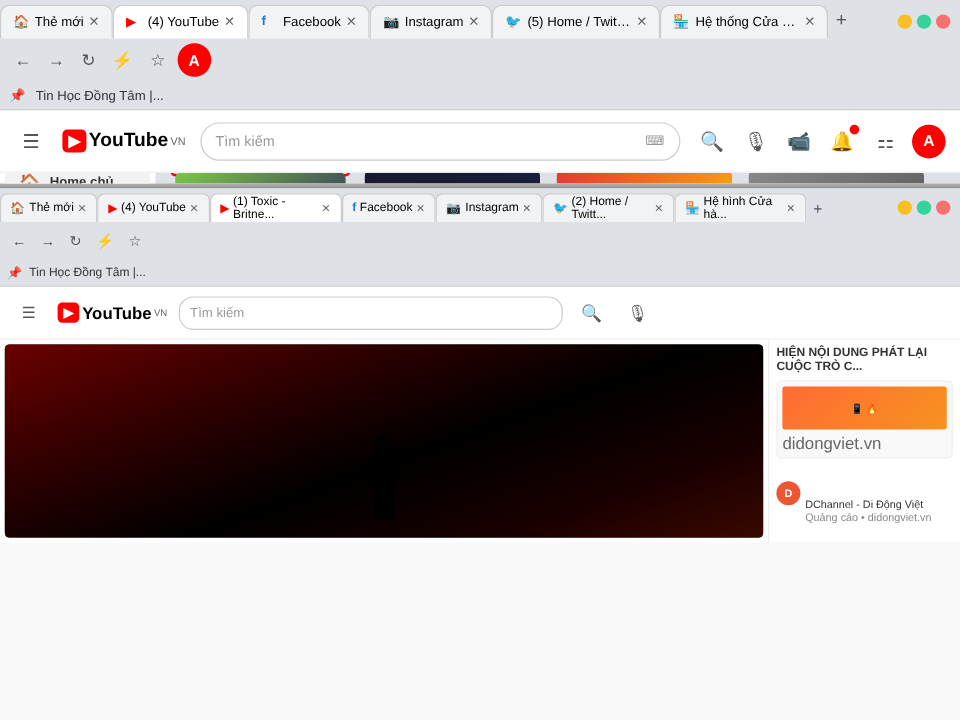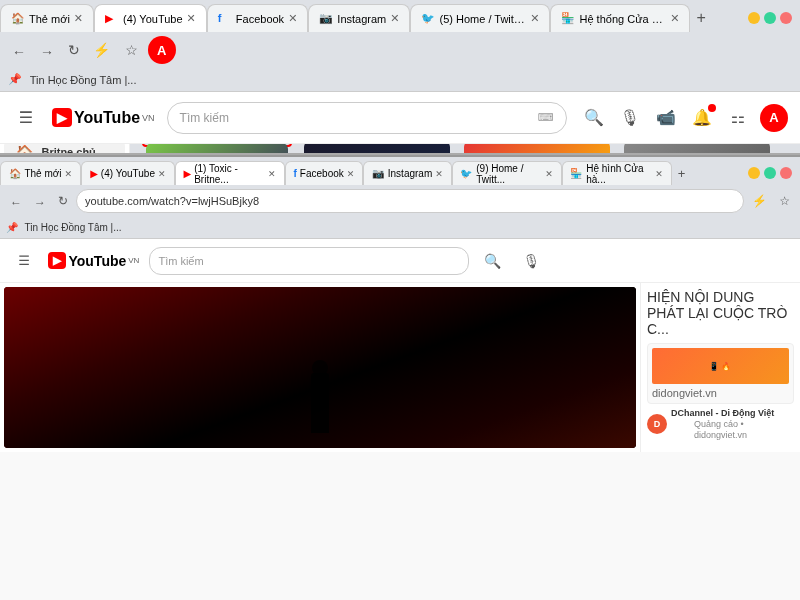--- a/index.html
+++ b/index.html
@@ -71,21 +71,21 @@
     .bottom-url-bar { flex: 1; height: 24px; border-radius: 12px; background: #fff; border: 1px solid #ccc; display: flex; align-items: center; padding: 0 8px; font-size: 11px; color: #333; }
     .bottom-bookmark-bar { display: flex; align-items: center; height: 22px; background: #dee1e6; padding: 0 6px; font-size: 10px; color: #333; gap: 6px; border-bottom: 1px solid #ccc; }
 
     
     .bottom-yt { background: #fff; height: 213px; display: flex; flex-direction: column; }
     .bottom-yt-header { height: 44px; display: flex; align-items: center; padding: 0 10px; gap: 10px; border-bottom: 1px solid #eee; }
     .bottom-yt-content { display: flex; flex: 1; overflow: hidden; }
     .bottom-video-main { flex: 1; background: #000; position: relative; display: flex; align-items: center; justify-content: center; margin: 4px; border-radius: 4px; overflow: hidden; }
     .bottom-video-frame { width: 100%; height: 100%; background: linear-gradient(135deg, #8b0000 0%, #2d0000 40%, #000 60%, #1a0000 100%); display: flex; align-items: center; justify-content: center; position: relative; }
     .bottom-sidebar-panel { width: 160px; background: #fff; border-left: 1px solid #eee; padding: 6px; overflow: hidden; }
-    .panel-title { font-size: 14px; color: #333; font-weight: normal; margin-bottom: 6px; text-transform: uppercase; }
+    .panel-title { font-size: 10px; color: #333; font-weight: bold; margin-bottom: 6px; text-transform: uppercase; }
     .panel-ad { background: #f9f9f9; border: 1px solid #eee; border-radius: 4px; padding: 4px; margin-bottom: 4px; }
     .panel-ad-img { width: 100%; height: 36px; background: linear-gradient(135deg, #ff6b35, #f7931e); border-radius: 2px; margin-bottom: 3px; display: flex; align-items: center; justify-content: center; font-size: 9px; color: white; }
     .panel-channel { display: flex; align-items: center; gap: 4px; margin-top: 4px; }
     .panel-channel-avatar { width: 20px; height: 20px; border-radius: 50%; display: flex; align-items: center; justify-content: center; font-size: 9px; color: white; font-weight: bold; flex-shrink: 0; }
     .panel-channel-info { font-size: 9px; color: #333; line-height: 1.2; }
   </style>
 </head>
 <body>
 
 <div class="browser-chrome browser-top">
@@ -174,21 +174,21 @@
       <div class="chip">Trực tiếp</div>
       <div class="chip">Trò chơi hành động phiêu lưu</div>
       <div class="chip">Hoạt hình</div>
     </div>
 
     <div style="display:flex;flex:1;overflow:hidden;">
 
       <div class="sidebar">
         <div class="sidebar-item active">
           <span class="sidebar-icon">🏠</span>
-          <span>Britne chủ</span>
+          <span>Home chủ</span>
         </div>
 
       </div>
 
       <div class="video-grid">
 
         <div class="video-card selected">
           <div class="thumbnail" style="background: linear-gradient(135deg, #7bc748, #2a1a5e); display:flex; align-items:center; justify-content:center; position:relative;">
             
             
@@ -247,43 +247,40 @@
       <span>Facebook</span>
       <span style="font-size:9px;color:#666;">✕</span>
     </div>
     <div class="bottom-tab">
       <span>📷</span>
       <span>Instagram</span>
       <span style="font-size:9px;color:#666;">✕</span>
     </div>
     <div class="bottom-tab">
       <span>🐦</span>
-      <span>(9) Home / Twitt...</span>
+      <span>(2) Home / Twitt...</span>
       <span style="font-size:9px;color:#666;">✕</span>
     </div>
     <div class="bottom-tab">
       <span>🏪</span>
       <span>Hệ hình Cửa hà...</span>
       <span style="font-size:9px;color:#666;">✕</span>
     </div>
     <button class="new-tab-btn" style="font-size:13px;">+</button>
     <div class="window-controls">
       <div class="win-btn win-min"></div>
       <div class="win-btn win-max"></div>
       <div class="win-btn win-close"></div>
     </div>
   </div>
 
   <div class="bottom-address-bar">
     <button class="nav-btn" style="font-size:12px;">←</button>
     <button class="nav-btn" style="font-size:12px;">→</button>
     <button class="nav-btn" style="font-size:12px;">↻</button>
-    <div class="bottom-url-bar">
-      <span>youtube.com/watch?v=lwjHSuBjky8</span>
-    </div>
     <button class="nav-btn" style="font-size:12px;">⚡</button>
     <button class="nav-btn" style="font-size:12px;">☆</button>
   </div>
 
   <div class="bottom-bookmark-bar">
     <span>📌</span>
     <span>Tin Học Đồng Tâm |...</span>
   </div>
 
   <div class="bottom-yt">
@@ -314,26 +311,26 @@
         </div>
       </div>
 
       <div class="bottom-sidebar-panel">
         <div class="panel-title">HIỆN NỘI DUNG PHÁT LẠI CUỘC TRÒ C...</div>
 
         <div class="panel-ad">
           <div class="panel-ad-img">
             <span style="font-size:8px;">📱 🔥</span>
           </div>
-          <div style="font-size:11px;color:#666;">didongviet.vn</div>
+          <div style="font-size:14px;color:#666;">didongviet.vn</div>
         </div>
 
         <div class="panel-channel">
           <div class="panel-channel-avatar" style="background:#e53;">D</div>
           <div class="panel-channel-info">
-            <div style="font-weight:bold;">DChannel - Di Động Việt</div>
-            <div style="color:#888;margin-left:23px;">Quảng cáo • didongviet.vn</div>
+            <div style="font-weight:normal;margin-top:29px;">DChannel - Di Động Việt</div>
+            <div style="color:#888;">Quảng cáo • didongviet.vn</div>
           </div>
         </div>
       </div>
     </div>
   </div>
 </div>
 
 </body></html>

